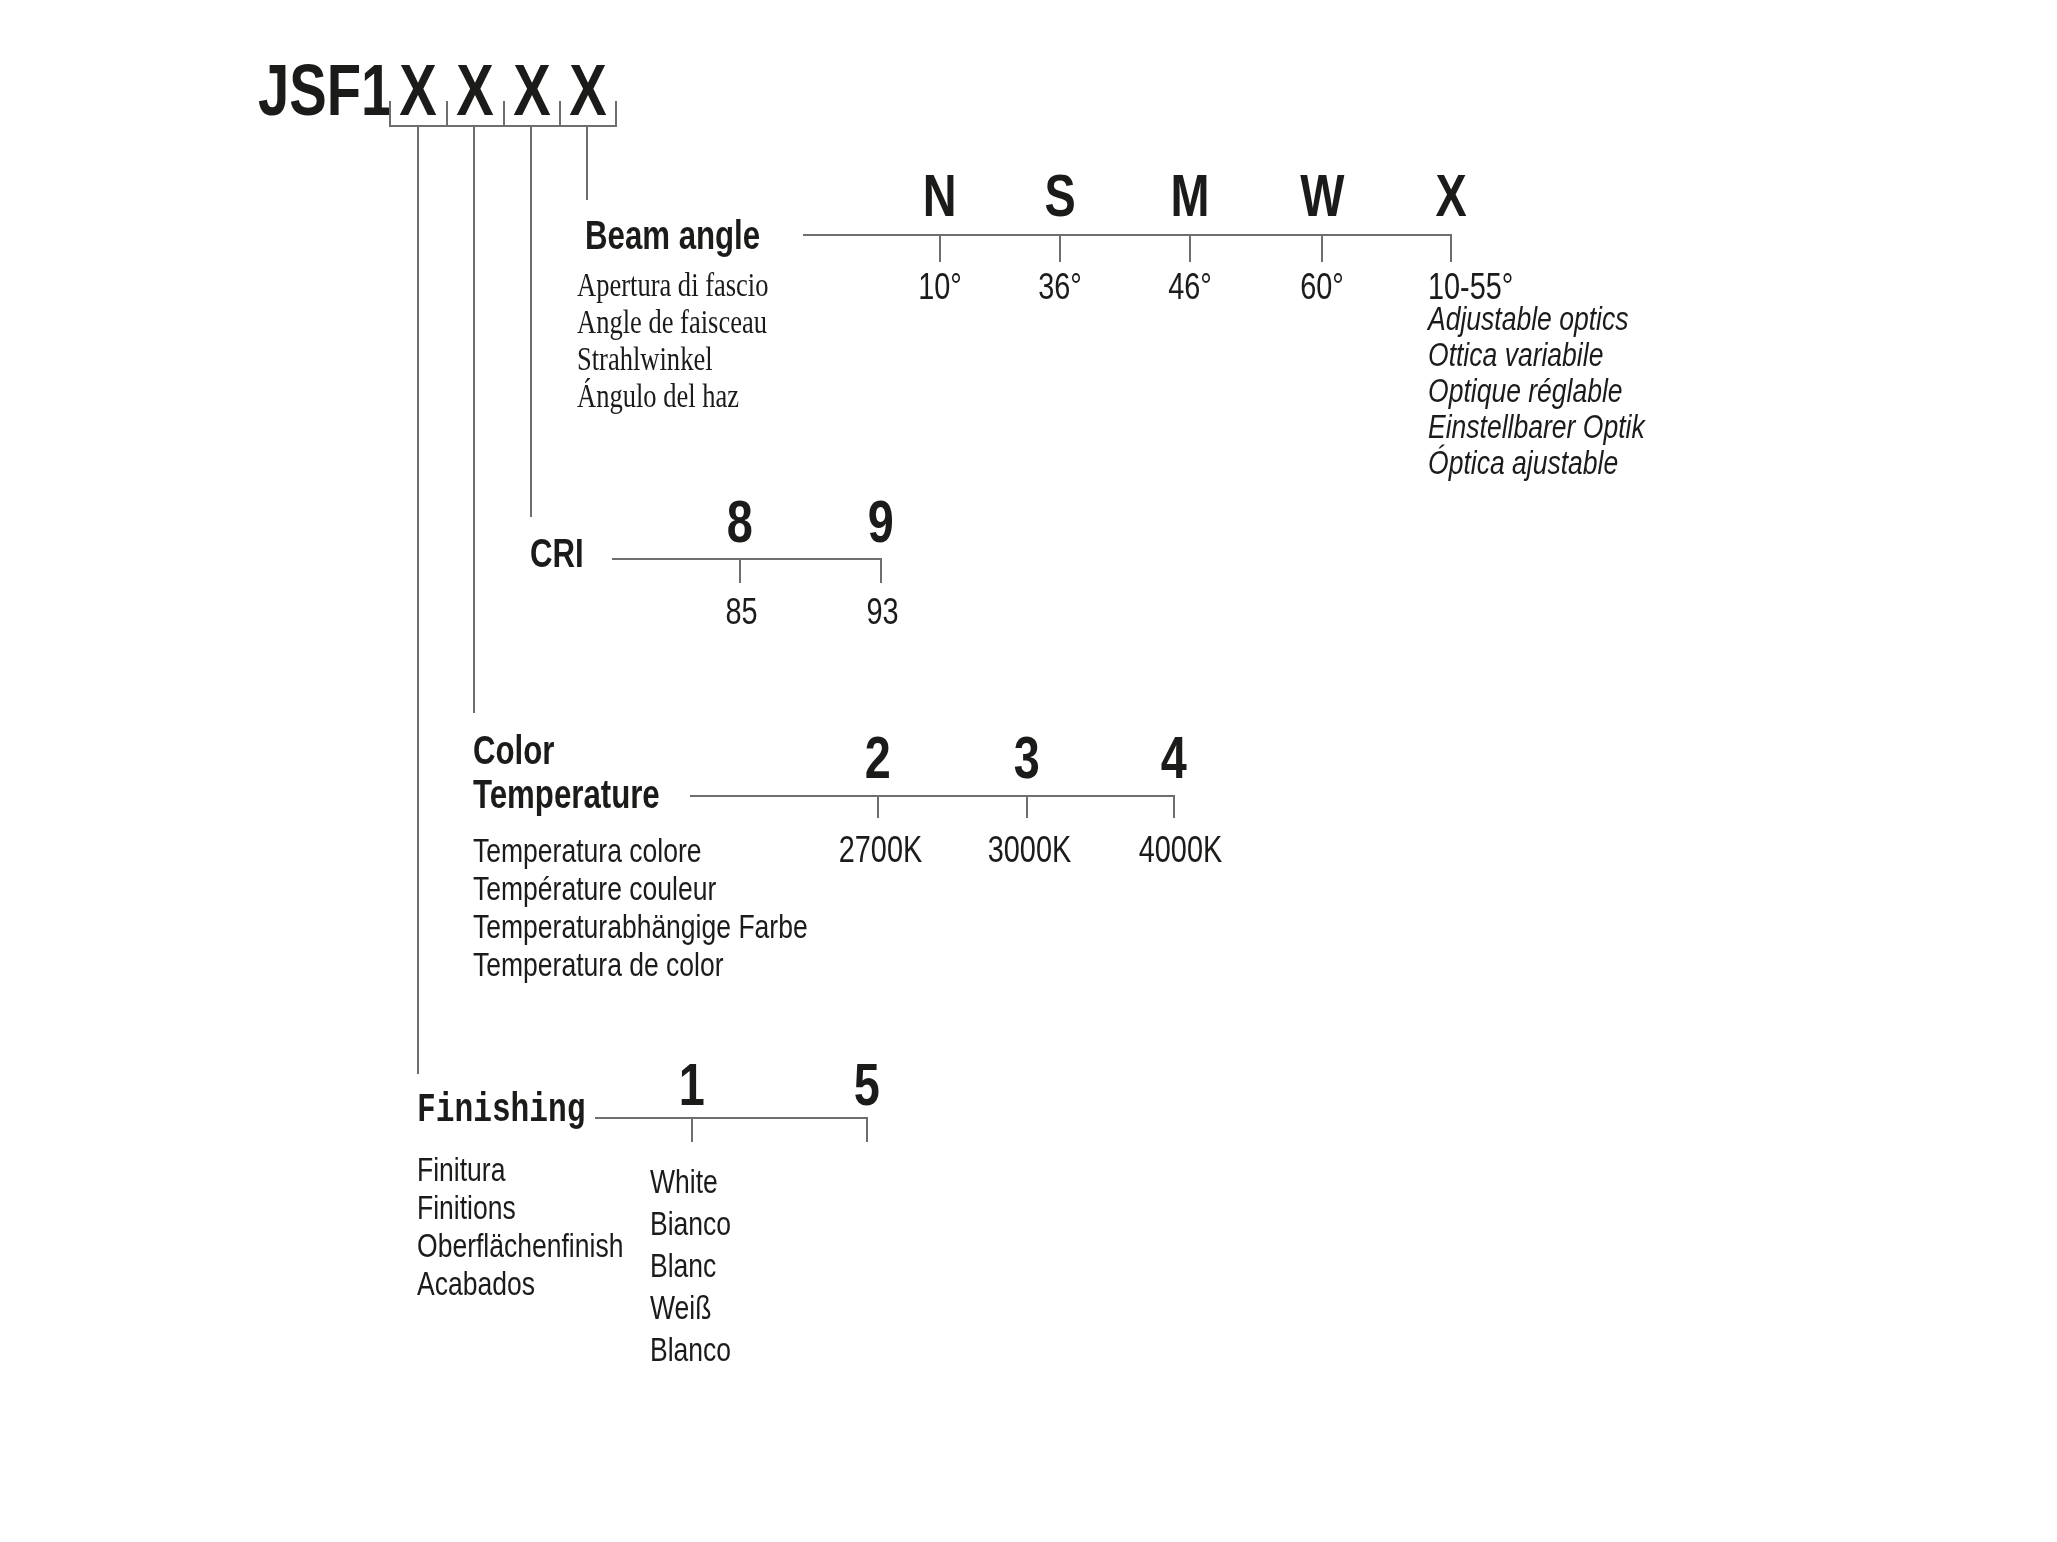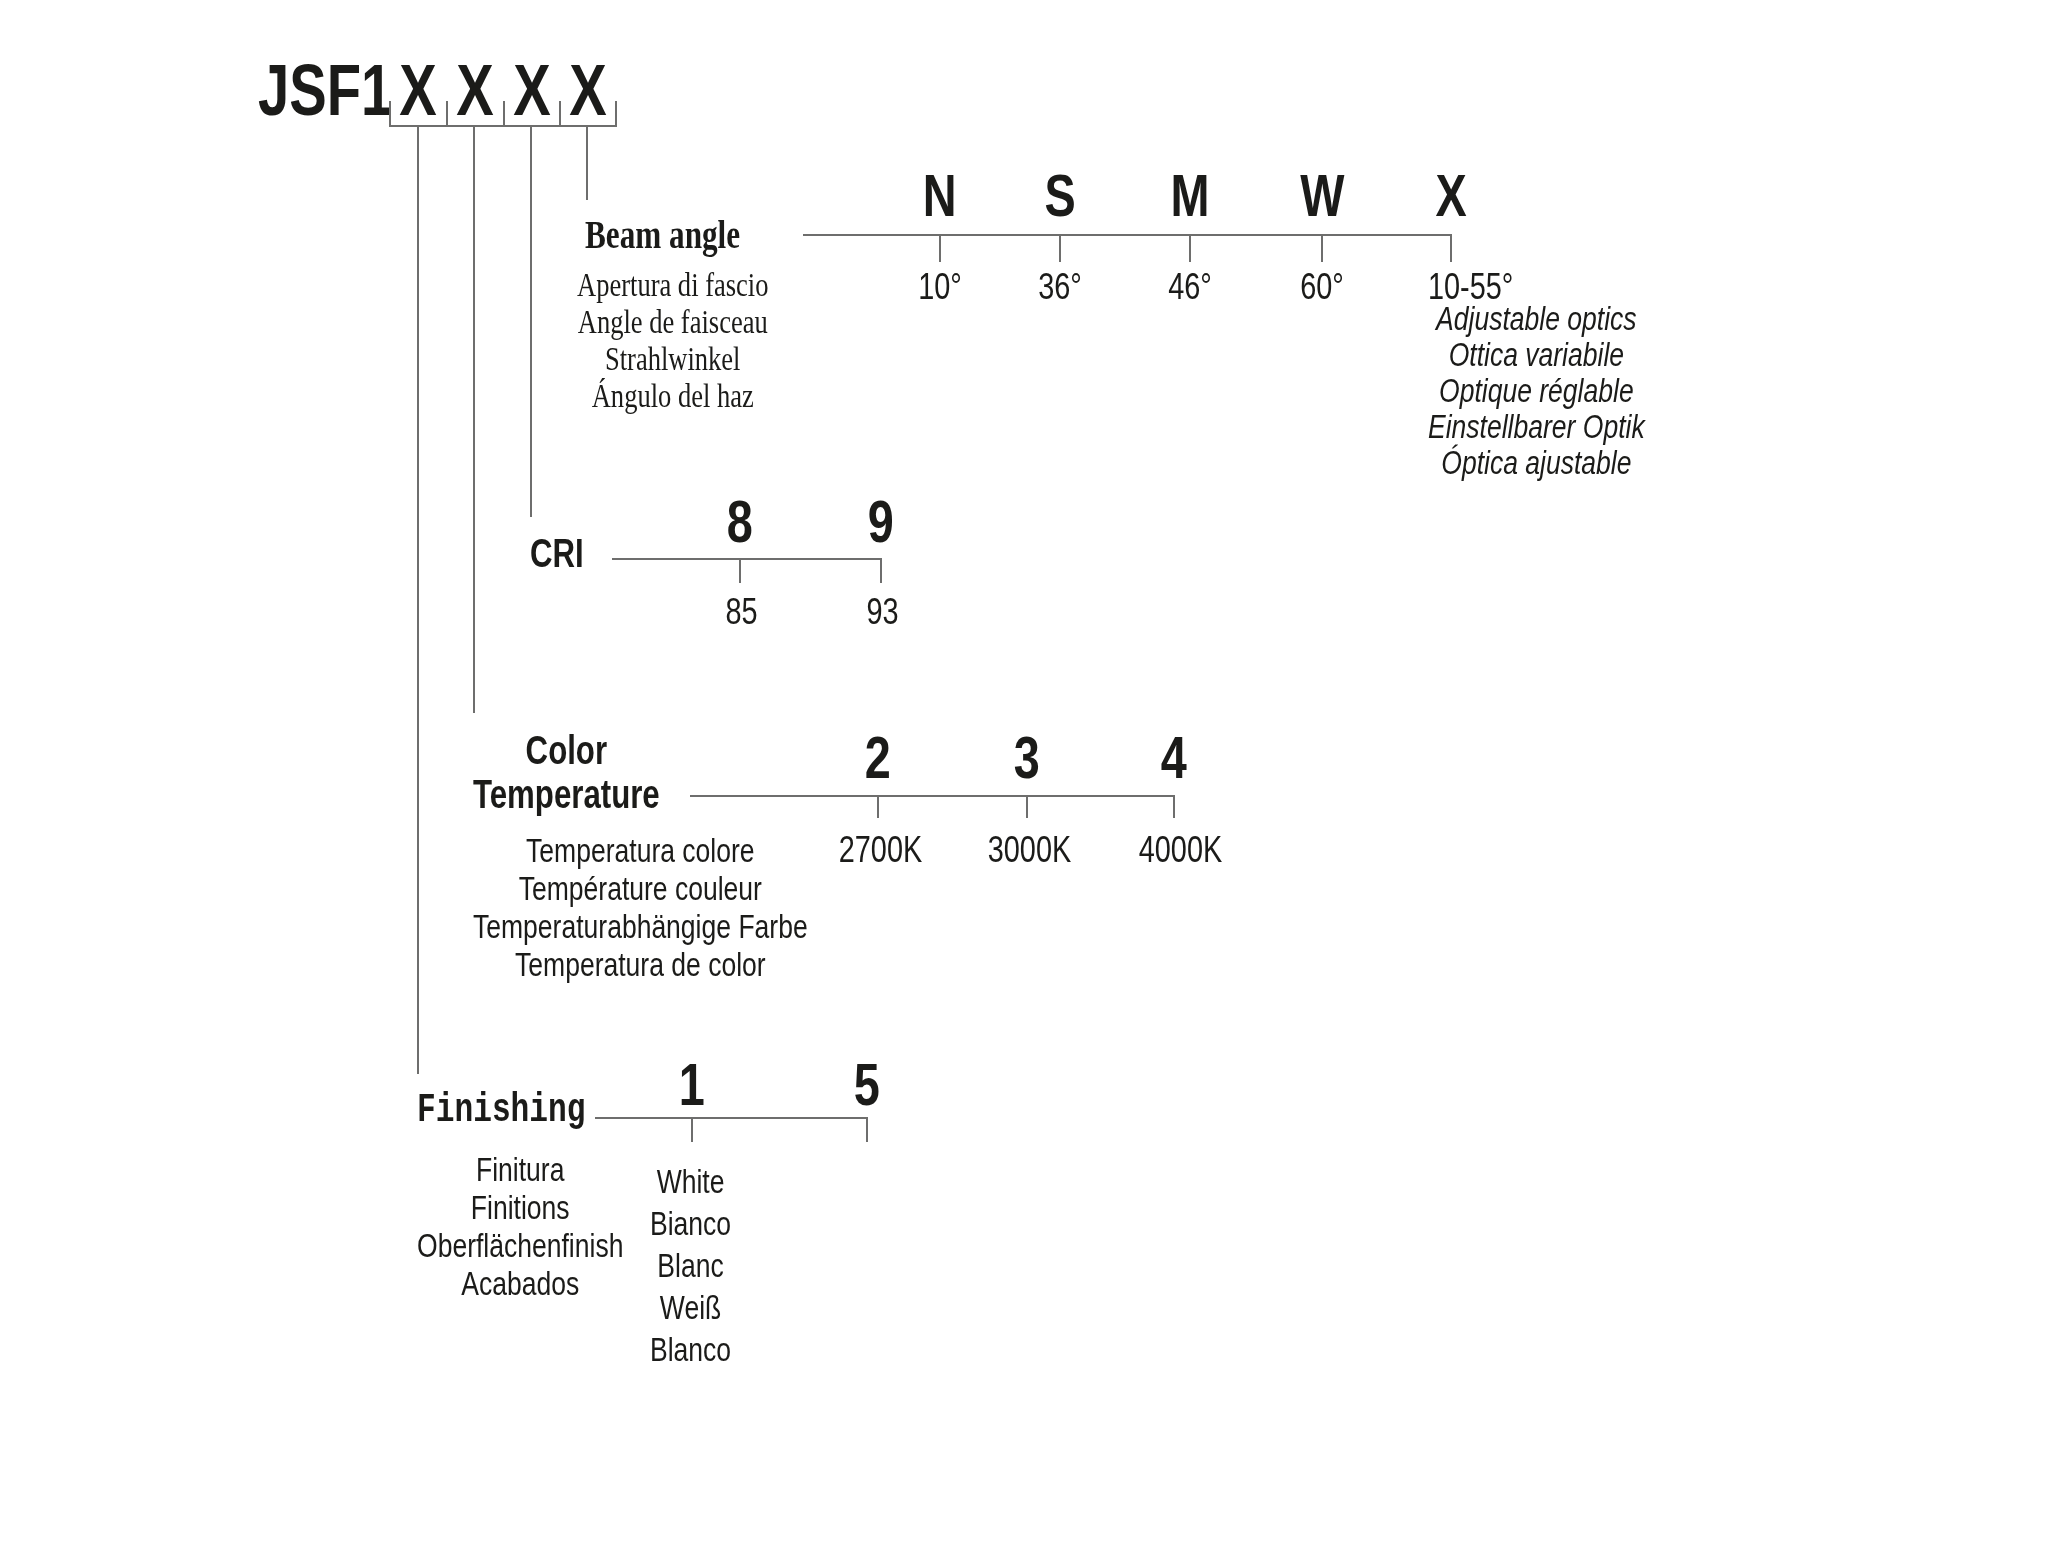--- a/index.html
+++ b/index.html
@@ -3,21 +3,21 @@
 <meta charset="utf-8">
 <style>
   html,body{margin:0;padding:0;background:#ffffff;}
   #canvas{
     position:relative;
     width:2057px;height:1542px;
     background:#ffffff;
     overflow:hidden;
     font-family:"Liberation Sans","DejaVu Sans",sans-serif;
   }
-  .el{position:absolute;text-align:center;}
+  .el{position:absolute;}
   .ctr{position:absolute;width:0;display:flex;justify-content:center;}
   .txt{
     color:#1b1b19;
     display:inline-block;
     white-space:nowrap;
     line-height:1;
     transform:scaleX(0.78);
   }
   .ol{transform-origin:0 0;}
   .b{font-weight:700;}
@@ -60,21 +60,21 @@
   <div class="vline" style="left:446px;top:101px;height:26px;"></div>
   <div class="vline" style="left:503px;top:101px;height:26px;"></div>
   <div class="vline" style="left:559px;top:101px;height:26px;"></div>
   <div class="vline" style="left:615px;top:101px;height:26px;"></div>
 
   <div class="vline" style="left:417px;top:127px;height:947px;"></div>
   <div class="vline" style="left:473px;top:127px;height:586px;"></div>
   <div class="vline" style="left:530px;top:127px;height:390px;"></div>
   <div class="vline" style="left:586px;top:127px;height:73px;"></div>
 
-  <div class="el" style="left:585px;top:215px;font-family:Liberation Serif, serif;">
+  <div class="el" style="left:585px;top:215px;">
     <span class="txt b ol fs-sec">Beam angle</span>
   </div>
   <div class="el" style="left:577px;top:266px;font-family:Liberation Serif, serif;">
     <span class="txt ol fs-sm lh37">
       <div>Apertura di fascio</div>
       <div>Angle de faisceau</div>
       <div>Strahlwinkel</div>
       <div>Ángulo del haz</div>
     </span>
   </div>

